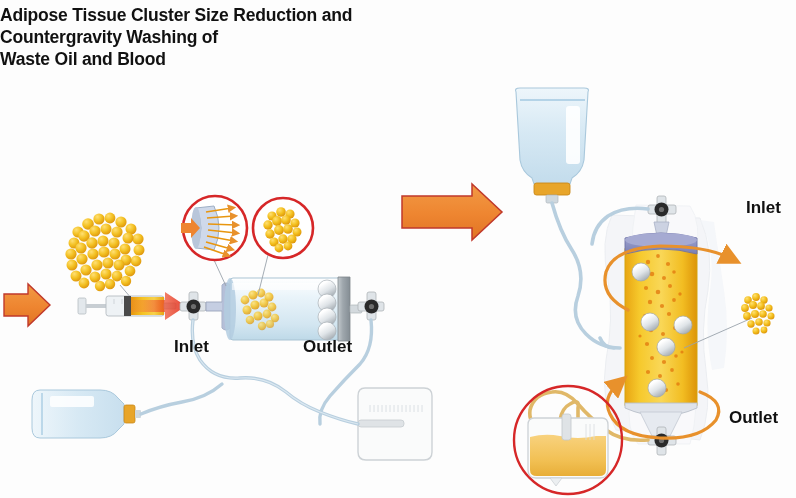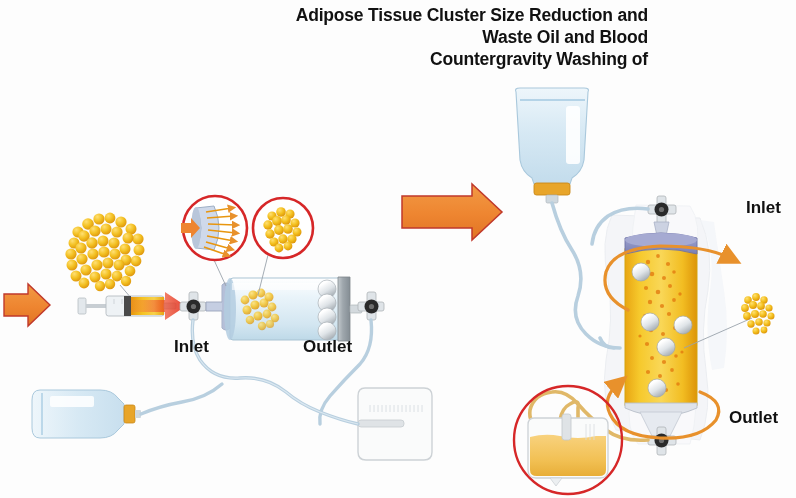--- a/index.html
+++ b/index.html
@@ -19,21 +19,21 @@
     position: absolute;
     top: 0; left: 0;
     width: 796px;
     height: 498px;
   }
   .title-block {
     position: absolute;
     top: 4px;
     left: 0;
     width: 648px;
-    text-align: right;
+    text-align: left;
     font-family: "Liberation Sans", sans-serif;
     font-weight: bold;
     font-size: 17.5px;
     line-height: 22px;
     color: #111111;
     letter-spacing: -0.2px;
   }
   .title-line { display: block; white-space: pre; }
   .lbl {
     position: absolute;
@@ -48,22 +48,22 @@
   .lbl-inlet-right { left: 746px; top: 198px; }
   .lbl-outlet-right{ left: 729px; top: 408px; }
 </style>
 </head>
 <body>
 
 <div id="canvas">
 
   <div class="title-block">
     <span class="title-line">Adipose Tissue Cluster Size Reduction and</span>
+    <span class="title-line">Countergravity Washing of</span>
     <span class="title-line">Waste Oil and Blood</span>
-    <span class="title-line">Countergravity Washing of</span>
   </div>
 
   <svg id="figure-svg" viewBox="0 0 796 498">
     <defs>
       <linearGradient id="gradSaline" x1="0" y1="0" x2="0" y2="1">
         <stop offset="0%" stop-color="#eef6fb"></stop>
         <stop offset="45%" stop-color="#d7e9f4"></stop>
         <stop offset="100%" stop-color="#c3dcec"></stop>
       </linearGradient>
       <linearGradient id="gradSalineH" x1="0" y1="0" x2="1" y2="0">

